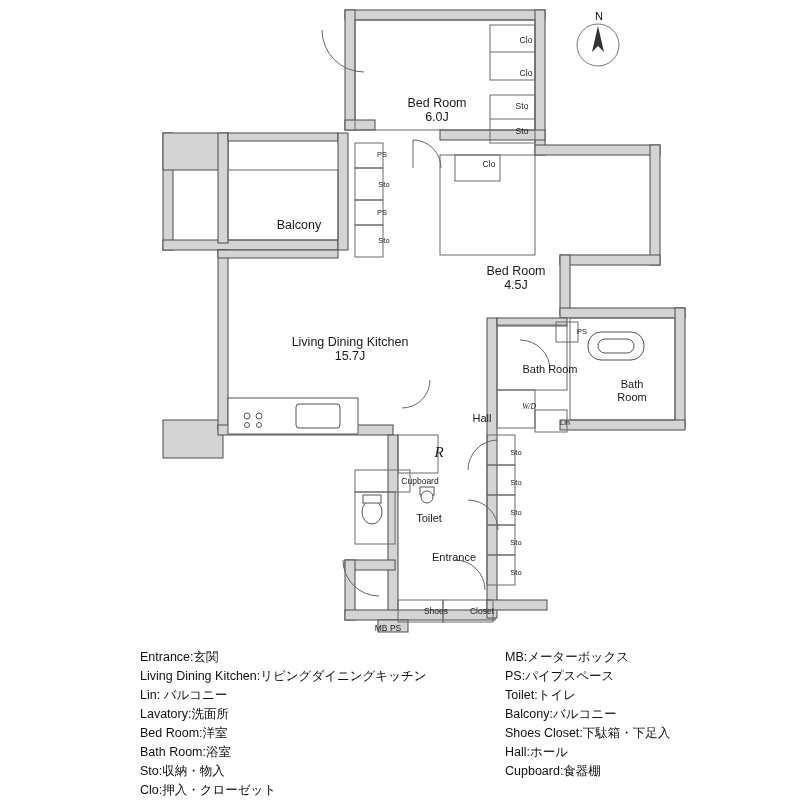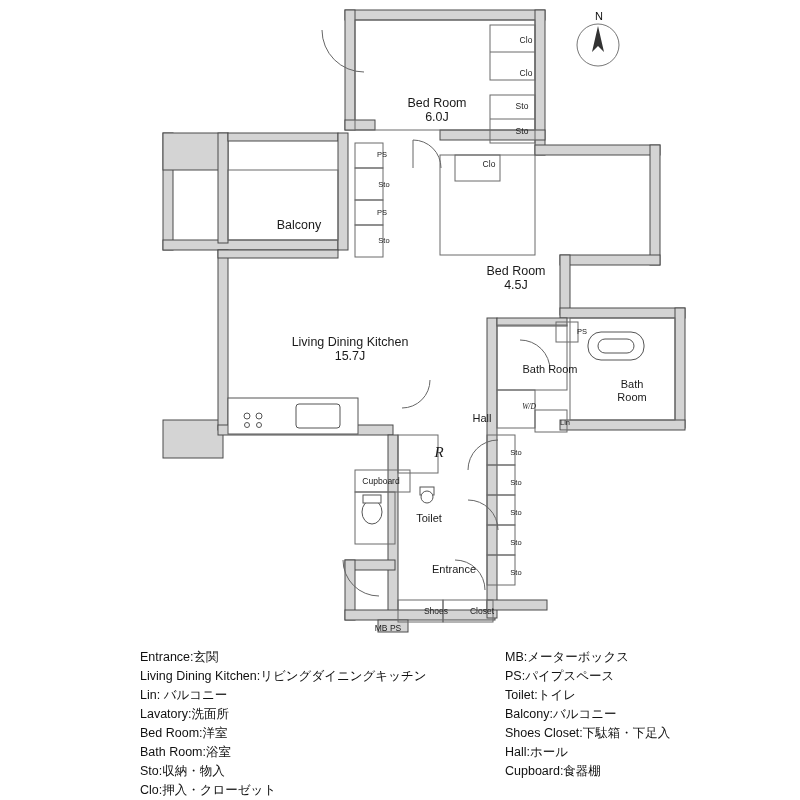--- a/index.html
+++ b/index.html
@@ -150,41 +150,41 @@
 <div class="lbl big center" style="left:334px;top:322px;">
   <div>Living Dining Kitchen</div>
       <div>15.7J</div>
 </div>
 <div class="lbl big center" style="left:283px;top:198px;">Balcony</div>
 <div class="lbl center" style="left:616px;top:391px;line-height:13px;">Bath<br>Room</div>
 <div class="lbl center" style="left:534px;top:369px;">Bath
 Room</div>
 <div class="lbl center" style="left:466px;top:418px;">Hall</div>
 <div class="lbl center" style="left:413px;top:518px;">Toilet</div>
-<div class="lbl center" style="left:438px;top:569px;">Entrance</div>
+<div class="lbl center" style="left:438px;top:557px;">Entrance</div>
 
 
 <div class="lbl sm center" style="left:510px;top:40px;">Clo</div>
 <div class="lbl sm center" style="left:510px;top:73px;">Clo</div>
 <div class="lbl sm center" style="left:506px;top:106px;">Sto</div>
 <div class="lbl sm center" style="left:506px;top:131px;">Sto</div>
 <div class="lbl sm center" style="left:473px;top:164px;">Clo</div>
 <div class="lbl xs center" style="left:366px;top:154px;">PS</div>
 <div class="lbl xs center" style="left:368px;top:184px;">Sto</div>
 <div class="lbl xs center" style="left:366px;top:212px;">PS</div>
 <div class="lbl xs center" style="left:368px;top:240px;">Sto</div>
 <div class="lbl xs center" style="left:566px;top:331px;">PS</div>
 <div class="lbl xs center ital" style="left:513px;top:406px;">W/D</div>
 <div class="lbl xs center" style="left:549px;top:422px;">Lin</div>
 <div class="lbl xs center" style="left:500px;top:452px;">Sto</div>
 <div class="lbl xs center" style="left:500px;top:482px;">Sto</div>
 <div class="lbl xs center" style="left:500px;top:512px;">Sto</div>
 <div class="lbl xs center" style="left:500px;top:542px;">Sto</div>
 <div class="lbl xs center" style="left:500px;top:572px;">Sto</div>
-<div class="lbl sm center" style="left:365px;top:481px;">Cupboard</div>
+<div class="lbl sm center" style="left:404px;top:481px;">Cupboard</div>
 <div class="lbl sm center" style="left:420px;top:611px;">Shoes</div>
 <div class="lbl sm center" style="left:466px;top:611px;">Closet</div>
 <div class="lbl sm center" style="left:372px;top:628px;">MB PS</div>
 <div class="lbl center ital" style="left:423px;top:452px;font-size:15px;">R</div>
 
 </div>
 
 <div id="legend">
   <div class="legend-col" id="col-left">
     <div>Entrance:玄関</div>

